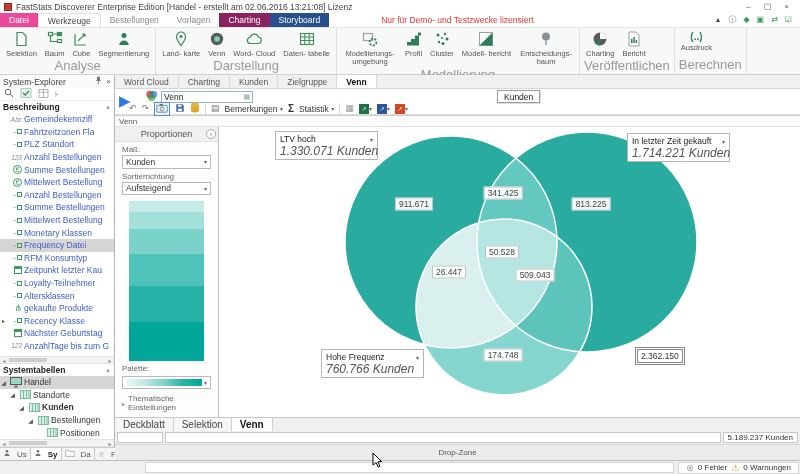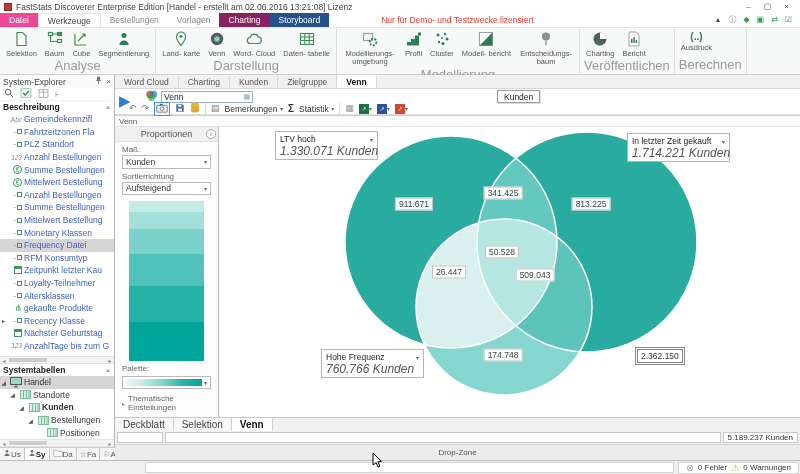--- a/index.html
+++ b/index.html
@@ -53,21 +53,21 @@
 .fi.sel{background:#d6d6d6}
 .tree .fi .lb{color:#333}
 .tree .fi.sel{background:#d6d6d6}
 .tree .fi.bold .lb{font-weight:bold}
 .hscroll{height:8px;background:#f3f3f3;border-top:1px solid #e3e3e3;border-bottom:1px solid #e3e3e3;display:flex;align-items:center;flex:none}
 .hscroll .ar{font-size:6px;color:#888;width:8px;text-align:center}
 .hscroll .thumb{width:38px;height:4px;background:#cdcdcd;margin:0 1px}
 .hscroll .sp{flex:1}
 .tree{overflow:hidden;position:relative}
 .tabstrip{height:13px;display:flex;align-items:stretch;border-top:1px solid #ccc;background:#f0f0f0;flex:none}
-.stab{display:flex;align-items:center;gap:0;padding:0 3px;border-right:1px solid #c6c6c6;background:#f5f5f5;font-size:8px;color:#555}
+.stab{display:flex;align-items:center;gap:6px;padding:0 3px;border-right:1px solid #c6c6c6;background:#f5f5f5;font-size:8px;color:#555}
 .stab.active{background:#fff;font-weight:bold;color:#222}
 .tic{font-size:6.5px;color:#888;font-style:italic}
 .vic{color:#3a9b5c;font-size:8px;line-height:8px;display:flex;align-items:center}
 .vic i{display:inline-block;width:5px;height:5px;border:1px solid #3a9b5c;margin-left:1px}
 .eic{width:9px;height:9px;border:1px solid #3a9b5c;border-radius:50%;color:#3a9b5c;font-size:6.5px;display:flex;align-items:center;justify-content:center}
 .cic{width:8px;height:8px;border:1px solid #3a9b5c;border-top:3px solid #3a9b5c;display:inline-block}
 .pic{color:#3a9b5c;font-size:9px}
 .sic{font-size:8px;color:#777;line-height:9px}
 
 

